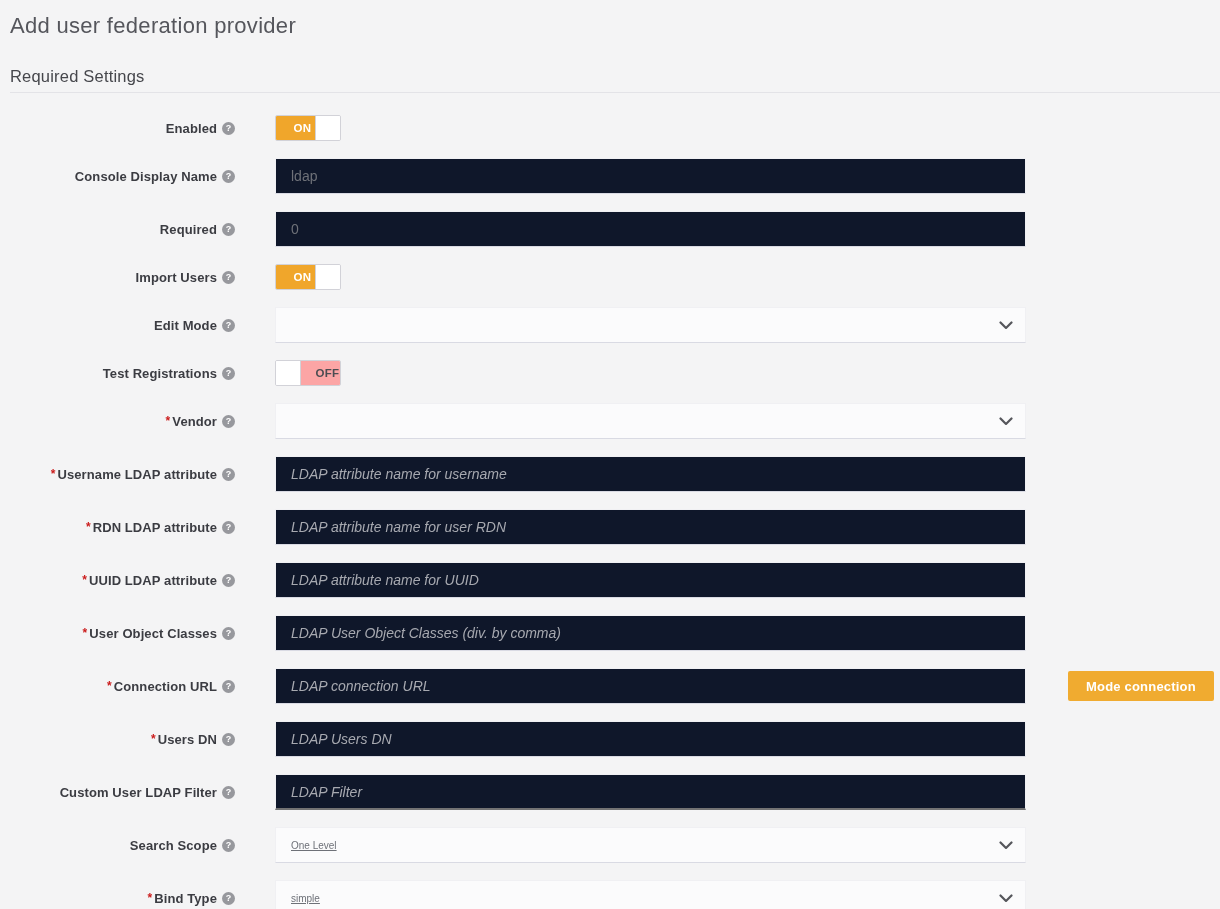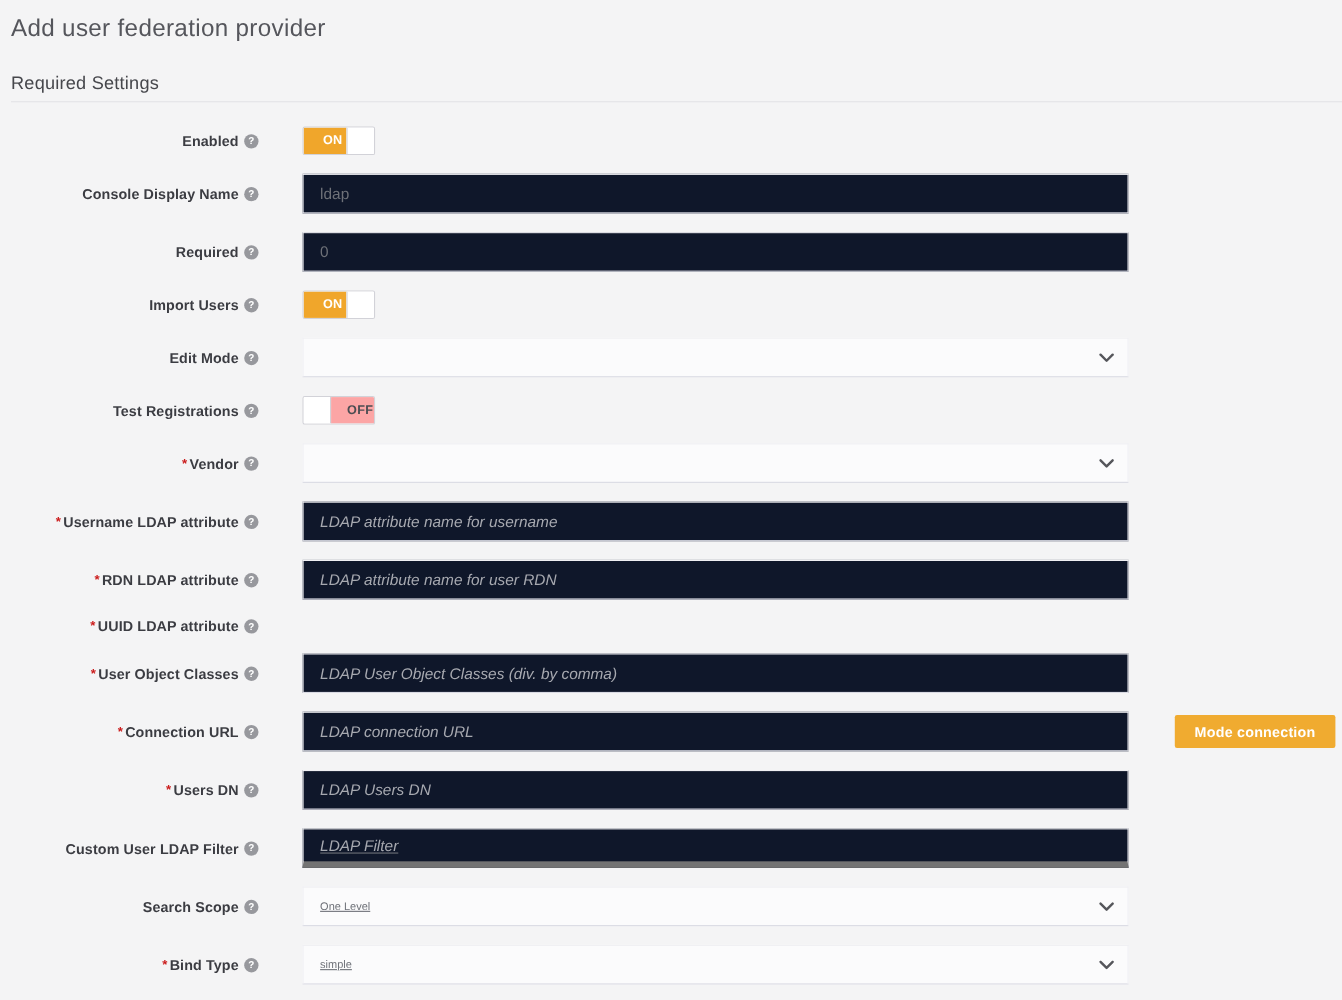--- a/index.html
+++ b/index.html
@@ -88,21 +88,21 @@
     border: 1px solid #f0f0f3;
     border-bottom: 1px solid #d9dae3;
     padding: 0 15px;
     font-family: "Liberation Sans", "DejaVu Sans", sans-serif;
     font-size: 14px;
     color: #6e7178;
     outline: none;
     border-radius: 0;
   }
   .txt::placeholder { color: #a7a9b0; font-style: italic; opacity: 1; }
-  .txt.focused { border-bottom: 6px solid #737373; text-decoration: underline; }
+  .txt.focused { border-bottom: 2px solid #737373; }
   
   .sel {
     width: 751px;
     height: 36px;
     background: #fbfbfc;
     border: 1px solid #f0f0f3;
     border-bottom: 1px solid #d9dae3;
     padding: 0 15px;
     display: flex;
     align-items: center;
@@ -272,20 +272,23 @@
         </div>
         <div class="ctl-cell">
           <input type="text" class="txt" placeholder="LDAP attribute name for user RDN" style="">
         </div>
       </div>
       <div class="form-row">
         <div class="lbl-cell">
           <span class="lbl"><span class="req">*</span>UUID LDAP attribute</span>
           <span class="help">?</span>
         </div>
+        <div class="ctl-cell">
+          <input type="text" class="txt" placeholder="LDAP attribute name for UUID" style="">
+        </div>
       </div>
       <div class="form-row">
         <div class="lbl-cell">
           <span class="lbl"><span class="req">*</span>User Object Classes</span>
           <span class="help">?</span>
         </div>
         <div class="ctl-cell">
           <input type="text" class="txt" placeholder="LDAP User Object Classes (div. by comma)" style="">
         </div>
       </div>

